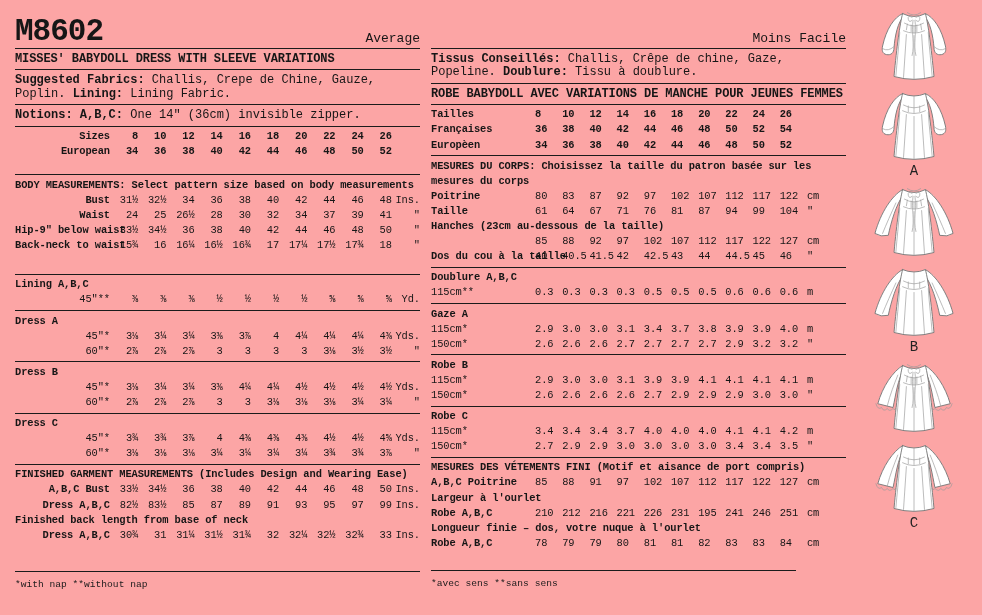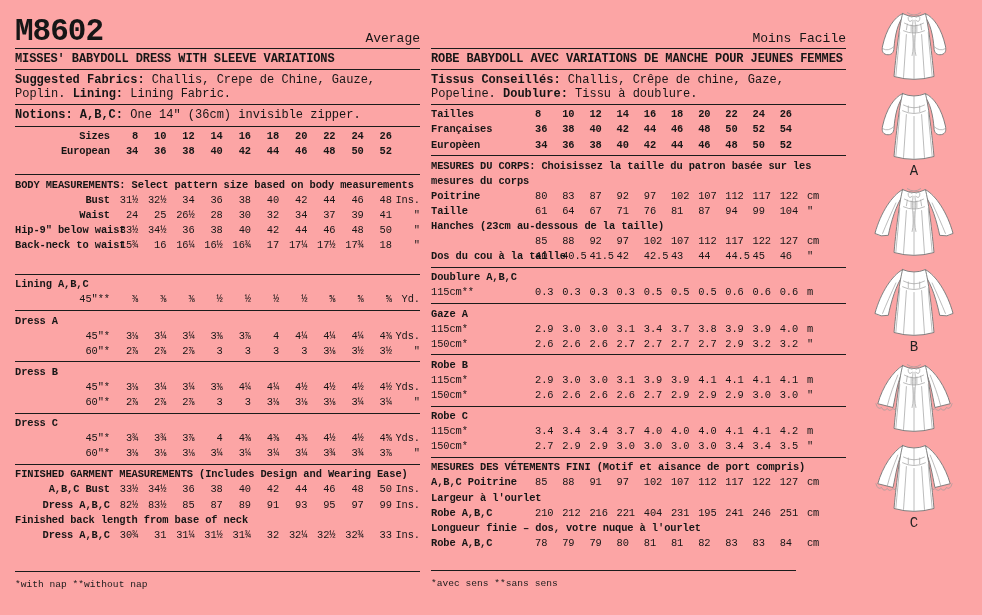--- a/index.html
+++ b/index.html
@@ -303,27 +303,27 @@
         <div class="rule"></div>
         <div class="fnote">*with nap   **without nap</div>
       </div>
   </div>
 
   <div class="col col-fr">
     <div class="masthead">
       <div></div>
       <div class="difficulty">Moins Facile</div>
     </div>
-    <div class="bar title-bar">ROBE BABYDOLL AVEC VARIATIONS DE MANCHE POUR JEUNES FEMMES</div>
     <div class="bar">
       <b>Tissus Conseillés:</b>
       <span>Challis, Crêpe de chine, Gaze, Popeline.</span>
       <b>Doublure:</b>
       <span>Tissu à doublure.</span>
     </div>
+    <div class="bar title-bar">ROBE BABYDOLL AVEC VARIATIONS DE MANCHE POUR JEUNES FEMMES</div>
     <div class="tbl">
         <div class="r">
           <span class="bl">Tailles</span>
           <span class="bl">8</span>
           <span class="bl">10</span>
           <span class="bl">12</span>
           <span class="bl">14</span>
           <span class="bl">16</span>
           <span class="bl">18</span>
           <span class="bl">20</span>
@@ -541,21 +541,21 @@
           <span>127</span>
           <span>cm</span>
         </div>
         <div class="hd">Largeur à l'ourlet</div>
         <div class="r">
           <span class="bl">Robe A,B,C</span>
           <span>210</span>
           <span>212</span>
           <span>216</span>
           <span>221</span>
-          <span>404</span>
+          <span>226</span>
           <span>231</span>
           <span>195</span>
           <span>241</span>
           <span>246</span>
           <span>251</span>
           <span>cm</span>
         </div>
         <div class="hd">Longueur finie – dos, votre nuque à l'ourlet</div>
         <div class="r">
           <span class="bl">Robe A,B,C</span>

